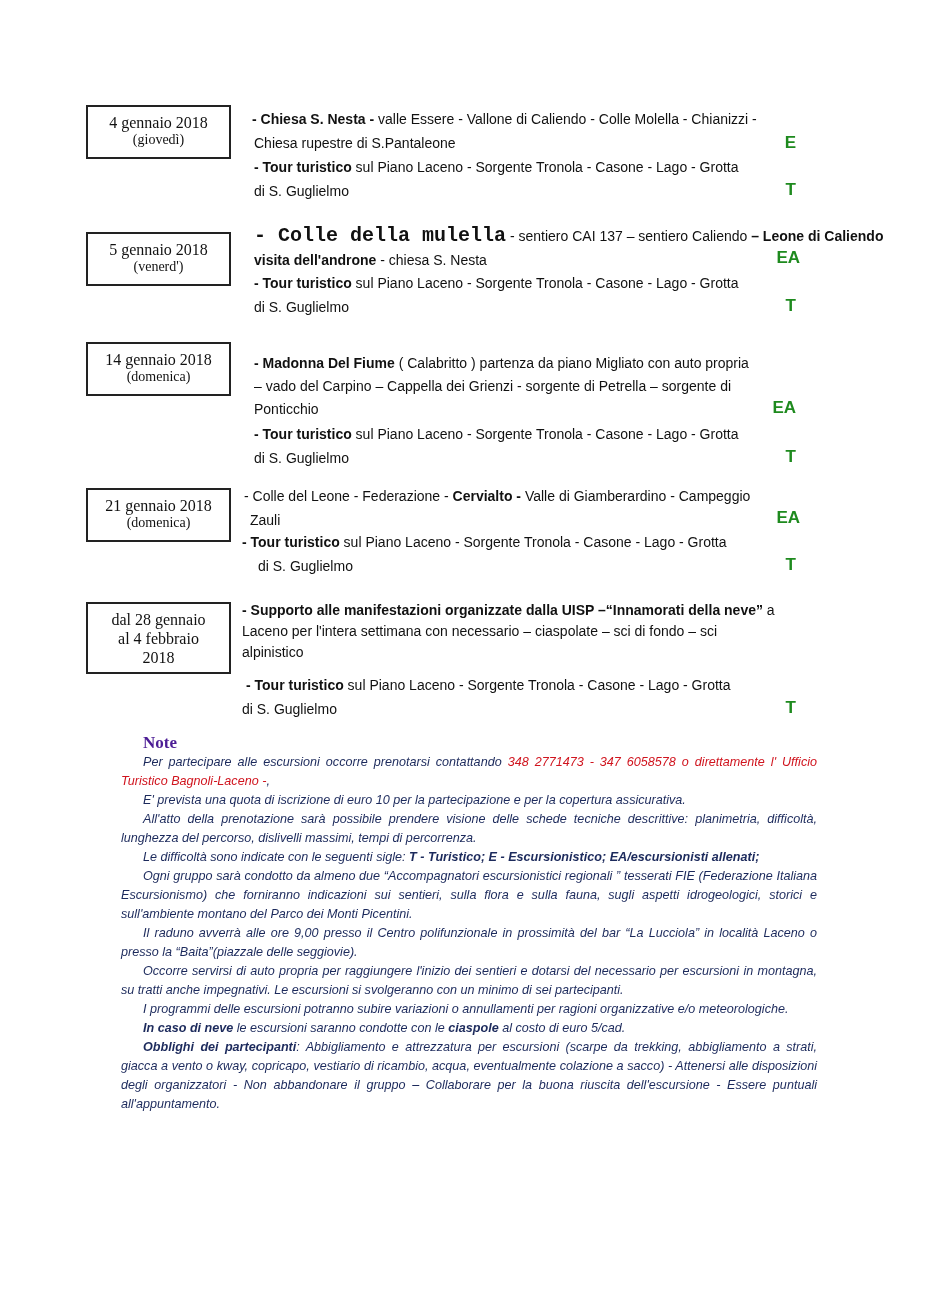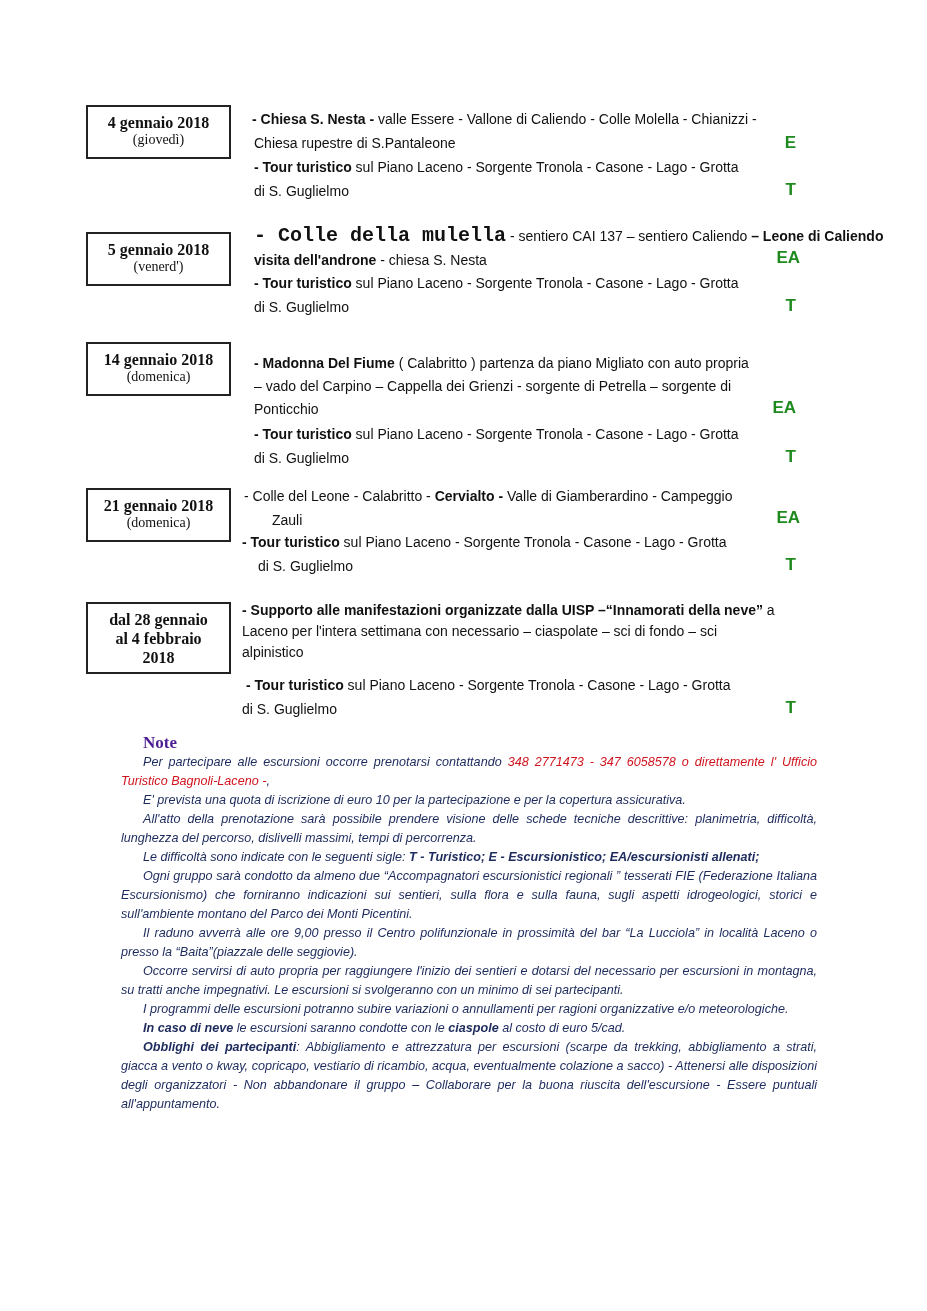--- a/index.html
+++ b/index.html
@@ -1,19 +1,19 @@
 <!DOCTYPE html>
 <html><head>
 <meta charset="utf-8">
 <style>
   html, body { margin:0; padding:0; background:#fff; }
   body { width:927px; height:1311px; position:relative; overflow:hidden; font-family:"Liberation Sans", sans-serif; color:#111; }
   .event { position:absolute; left:86px; width:740px; }
   .datebox { position:absolute; left:0; top:0; width:145px; border:2px solid #222; font-family:"Liberation Serif", serif; text-align:center; box-sizing:border-box; padding:6px 4px 8px; }
-  .datebox .d { font-weight:bold; font-size:16px; line-height:19px; }
+  .datebox .d { font-weight:normal; font-size:16px; line-height:19px; }
   .datebox .w { font-size:14px; line-height:16px; }
   .desc { position:absolute; font-size:14px; line-height:24px; white-space:nowrap; }
   .desc b { font-weight:bold; }
   .diff { position:absolute; right:0; color:#1e8a1e; font-weight:bold; font-size:17px; }
   .serif-b { font-family:Liberation Mono, monospace; font-weight:bold; font-size:20px;margin-top:48px; }
   .notes { position:absolute; left:121px; top:733px; width:696px; font-style:italic; font-size:12.6px; line-height:19px; color:#1c2a5c; }
   .notes .title { font-family:"Liberation Serif", serif; font-style:normal; font-weight:bold; font-size:17px; color:#4c1d95; margin-left:22px; line-height:20px; }
   .notes p { margin:0; text-indent:22px; text-align:justify; }
   .red { color:#d0141e; }
 </style>
@@ -71,22 +71,22 @@
   </div>
   <div class="diff" style="top:105px;right:30px;">T</div>
 </div>
 
 <div class="event" style="top:484px;height:100px;">
   <div class="datebox" style="top:4px;height:54px;">
     <div class="d">21 gennaio 2018</div>
     <div class="w">(domenica)</div>
   </div>
   <div class="desc" style="left:158px;top:0px;">
-    <span>- Colle del Leone  - Calabritto - </span><b>Cervialto -</b><span> Valle di Giamberardino - Campeggio</span><br>
-    <span style="margin-left:28px">Zauli</span>
+    <span>- Colle del Leone  - Federazione - </span><b>Cervialto -</b><span> Valle di Giamberardino - Campeggio</span><br>
+    <span style="margin-left:6px">Zauli</span>
   </div>
   <div class="diff" style="top:24px;right:26px;">EA</div>
   <div class="desc" style="left:156px;top:46px;">
     <b>- Tour turistico</b><span> sul Piano Laceno - Sorgente Tronola - Casone -  Lago - Grotta</span><br>
     <span style="margin-left:16px">di S. Guglielmo</span>
   </div>
   <div class="diff" style="top:71px;right:30px;">T</div>
 </div>
 
 <div class="event" style="top:600px;height:125px;">

